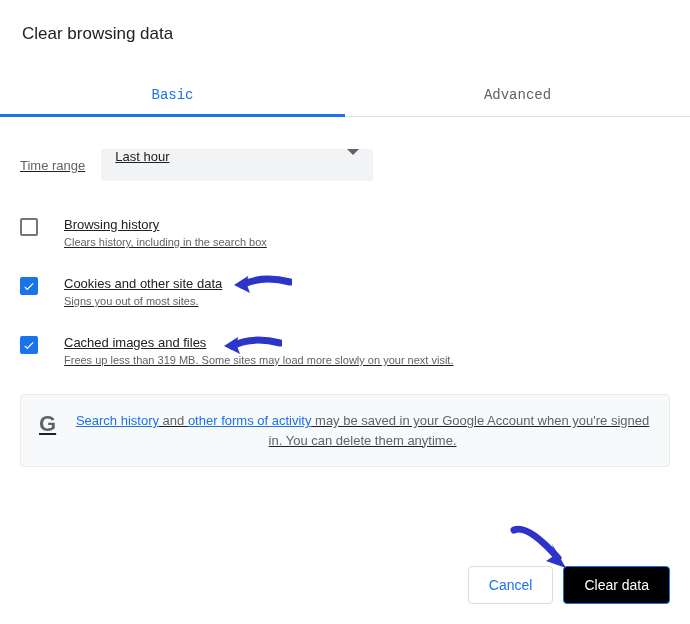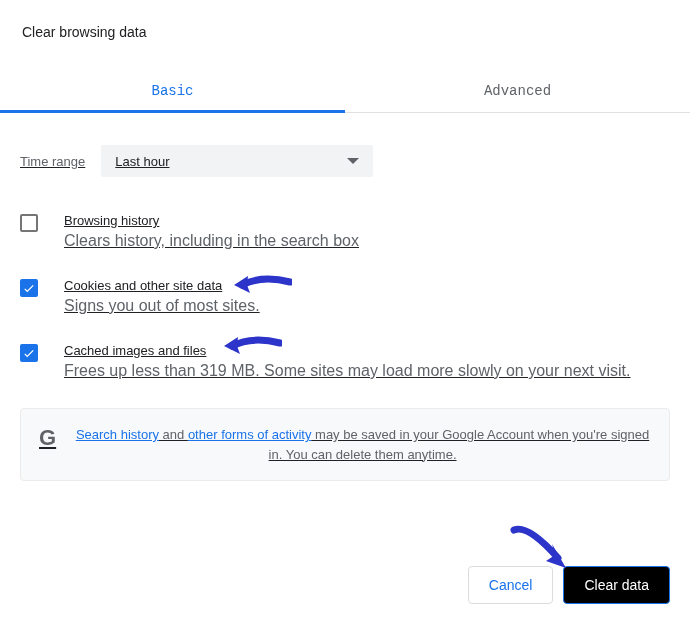--- a/index.html
+++ b/index.html
@@ -7,21 +7,21 @@
     width: 690px;
     height: 624px;
     font-family: Arial, "Segoe UI", sans-serif;
     font-size: 13px;
     color: #202124;
     background: #fff;
     position: relative;
     overflow: hidden;
   }
   .title {
-    font-size: 14px;
+    font-size: 17px;
     padding: 24px 0 0 22px;
     font-weight: 400;
   }
   .tabs {
     display: flex;
     margin-top: 31px;
     border-bottom: 1px solid #e0e0e0;
     font-family: Liberation Mono, monospace;
   }
   .tab {
@@ -50,21 +50,20 @@
     align-items: center;
     margin-top: 32px;
     gap: 16px;
   }
   .label-tr { font-size: 13px; color: #5f6368; }
   .select {
     flex: 0 0 272px;
     height: 32px;
     background: #f1f3f4;
     display: flex;
-    align-items: center;
     justify-content: space-between;
     padding: 0 14px;
     border-radius: 2px;
     cursor: pointer;
   }
   .select-val { font-size: 13px; color: #202124; }
   .triangle {
     width: 0; height: 0;
     border-left: 6px solid transparent;
     border-right: 6px solid transparent;
@@ -88,21 +87,21 @@
     justify-content: center;
     cursor: pointer;
   }
   .cb.checked {
     background: #1a73e8;
     border-color: #1a73e8;
   }
   .cb.checked svg { display: block; }
   .cb svg { display: none; }
   .opt-text .t1 { font-size: 13px; color: #202124; margin-bottom: 4px; }
-  .opt-text .t2 { font-size: 16px; color: #5f6368; }
+  .opt-text .t2 { font-size: 11px; color: #5f6368; }
   .infobox {
     margin-top: 28px;
     background: #f8f9fa;
     border: 1px solid #ebebeb;
     border-radius: 4px;
     padding: 16px 18px;
     display: flex;
     align-items: flex-start;
     gap: 18px;
   }

